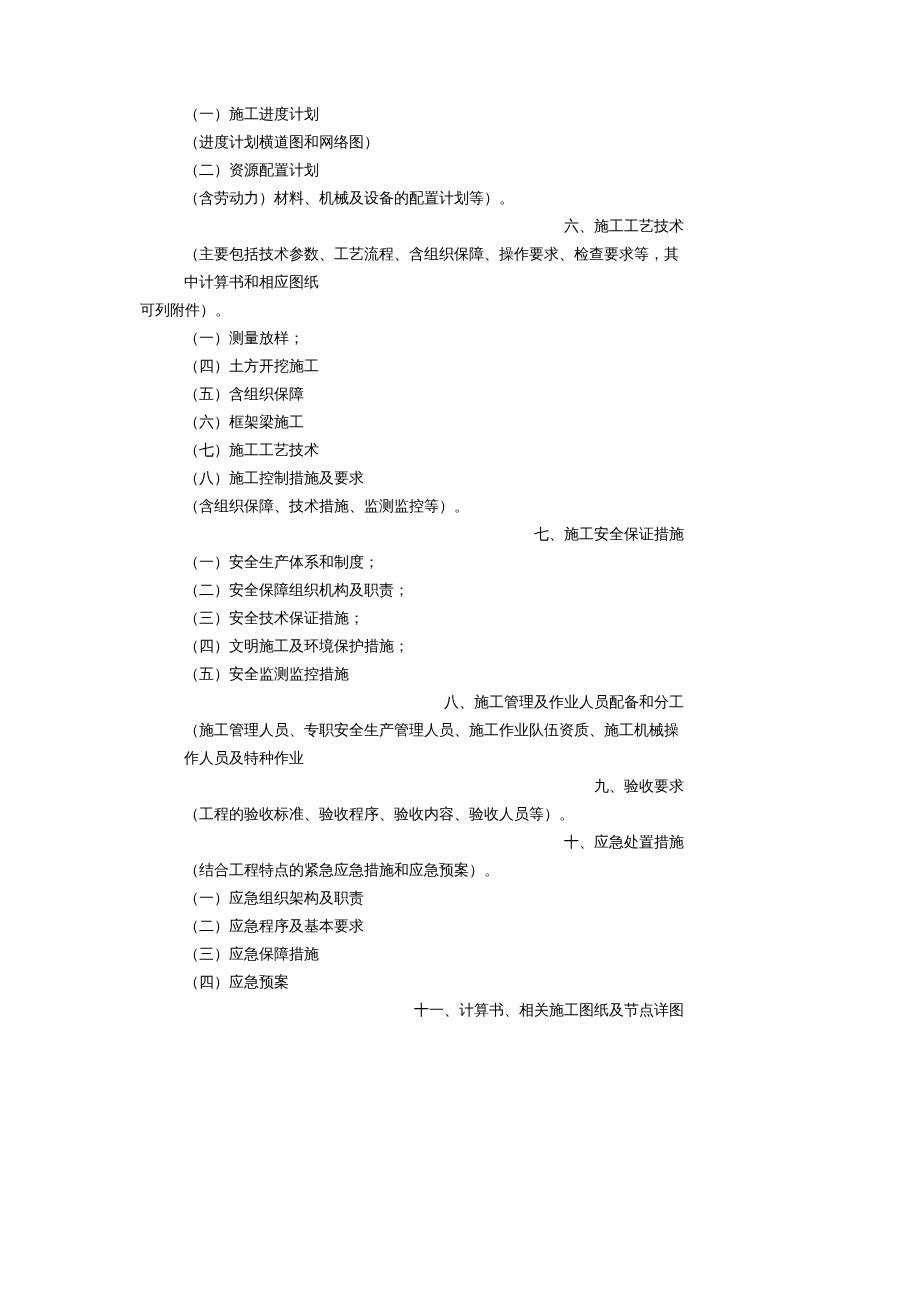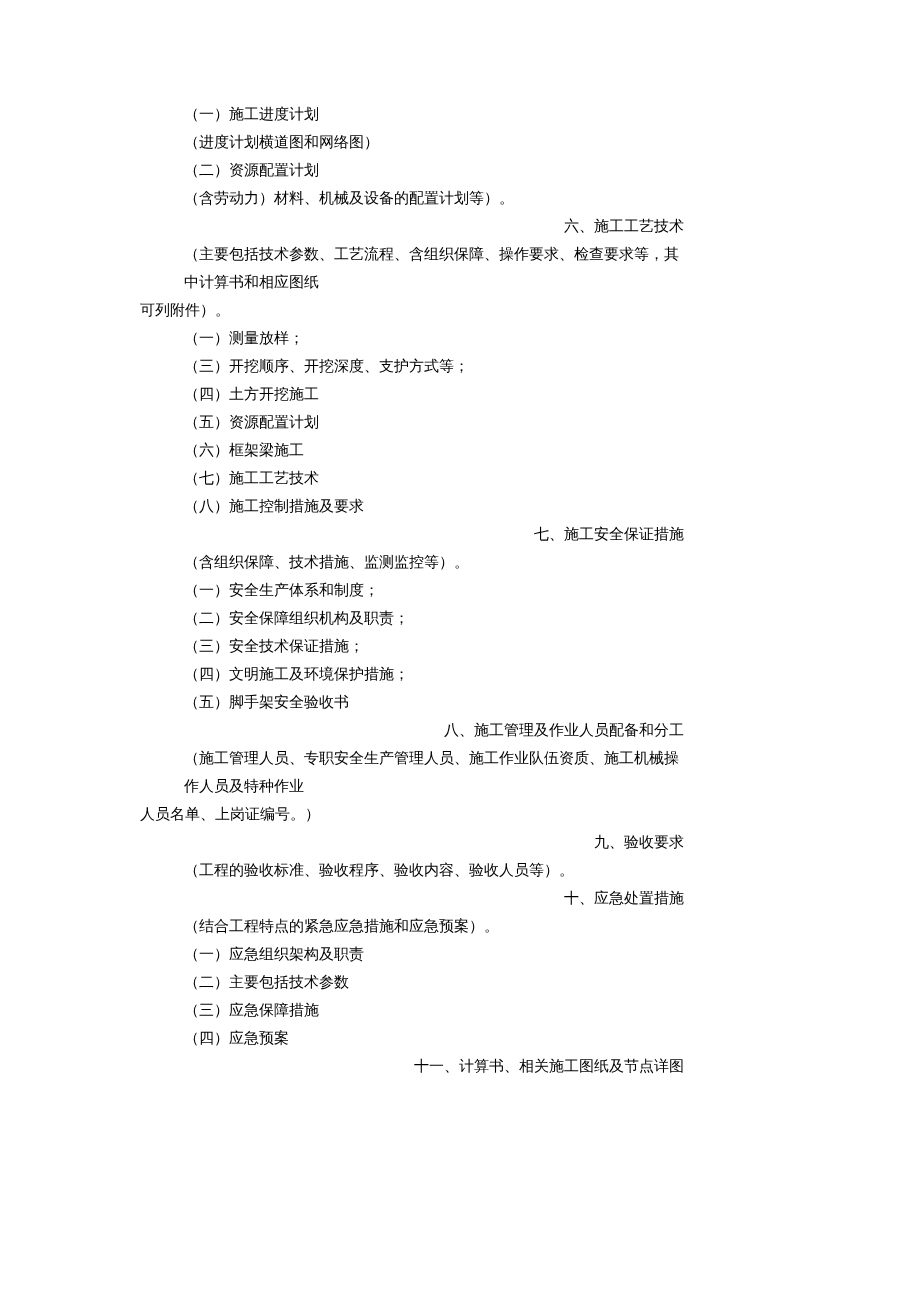--- a/index.html
+++ b/index.html
@@ -32,38 +32,36 @@
 
 <div class="page">
   <div class="line i4">（一）施工进度计划</div>
   <div class="line i4">（进度计划横道图和网络图）</div>
   <div class="line i4">（二）资源配置计划</div>
   <div class="line i4">（含劳动力）材料、机械及设备的配置计划等）。</div>
   <div class="line i3">六、施工工艺技术</div>
   <div class="line i4">（主要包括技术参数、工艺流程、含组织保障、操作要求、检查要求等，其中计算书和相应图纸</div>
   <div class="line i1 wrap">可列附件）。</div>
   <div class="line i4">（一）测量放样；</div>
-  <div class="line i4">（三）开挖顺序、开挖深度、支护方式等；</div>
   <div class="line i4">（四）土方开挖施工</div>
-  <div class="line i4">（五）资源配置计划</div>
+  <div class="line i4">（五）含组织保障</div>
   <div class="line i4">（六）框架梁施工</div>
   <div class="line i4">（七）施工工艺技术</div>
   <div class="line i4">（八）施工控制措施及要求</div>
+  <div class="line i4">（含组织保障、技术措施、监测监控等）。</div>
   <div class="line i3">七、施工安全保证措施</div>
-  <div class="line i4">（含组织保障、技术措施、监测监控等）。</div>
   <div class="line i4">（一）安全生产体系和制度；</div>
   <div class="line i4">（二）安全保障组织机构及职责；</div>
   <div class="line i4">（三）安全技术保证措施；</div>
   <div class="line i4">（四）文明施工及环境保护措施；</div>
-  <div class="line i4">（五）脚手架安全验收书</div>
+  <div class="line i4">（五）安全监测监控措施</div>
   <div class="line i3">八、施工管理及作业人员配备和分工</div>
   <div class="line i4">（施工管理人员、专职安全生产管理人员、施工作业队伍资质、施工机械操作人员及特种作业</div>
-  <div class="line i1 wrap">人员名单、上岗证编号。）</div>
   <div class="line i3">九、验收要求</div>
   <div class="line i4">（工程的验收标准、验收程序、验收内容、验收人员等）。</div>
   <div class="line i3">十、应急处置措施</div>
   <div class="line i4">（结合工程特点的紧急应急措施和应急预案）。</div>
   <div class="line i4">（一）应急组织架构及职责</div>
-  <div class="line i4">（二）主要包括技术参数</div>
+  <div class="line i4">（二）应急程序及基本要求</div>
   <div class="line i4">（三）应急保障措施</div>
   <div class="line i4">（四）应急预案</div>
   <div class="line i3">十一、计算书、相关施工图纸及节点详图</div>
 </div>
 
 </body></html>

